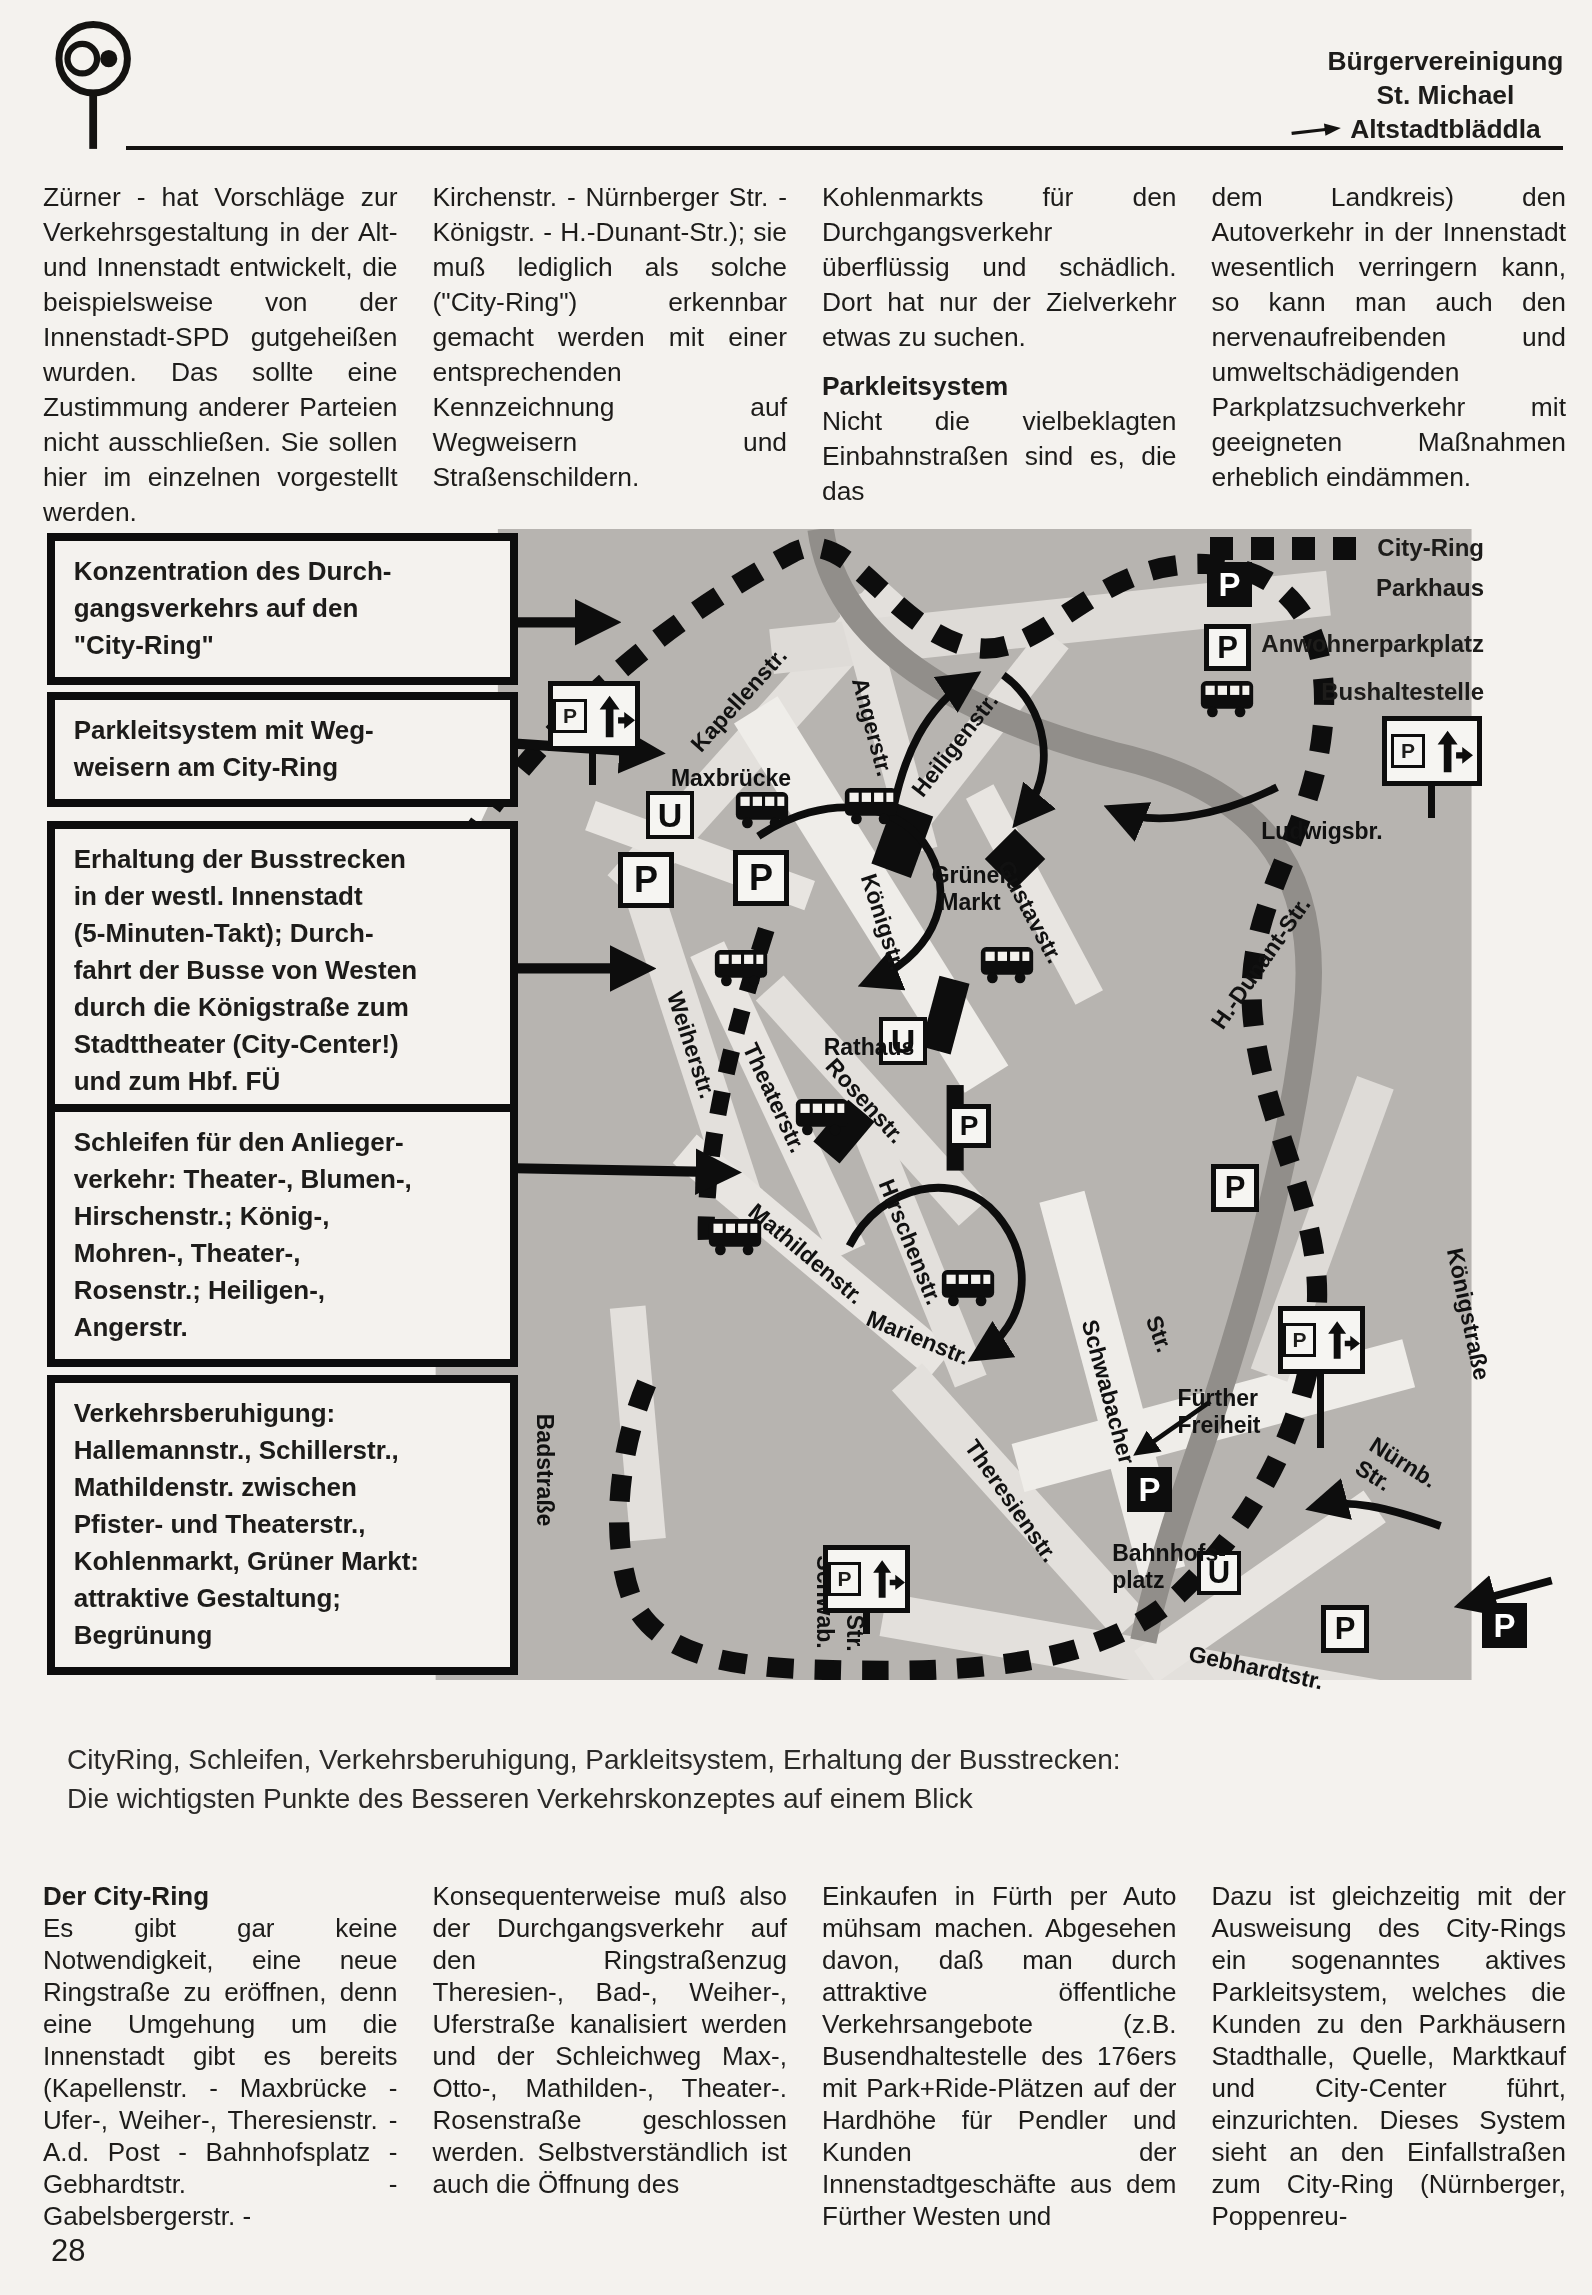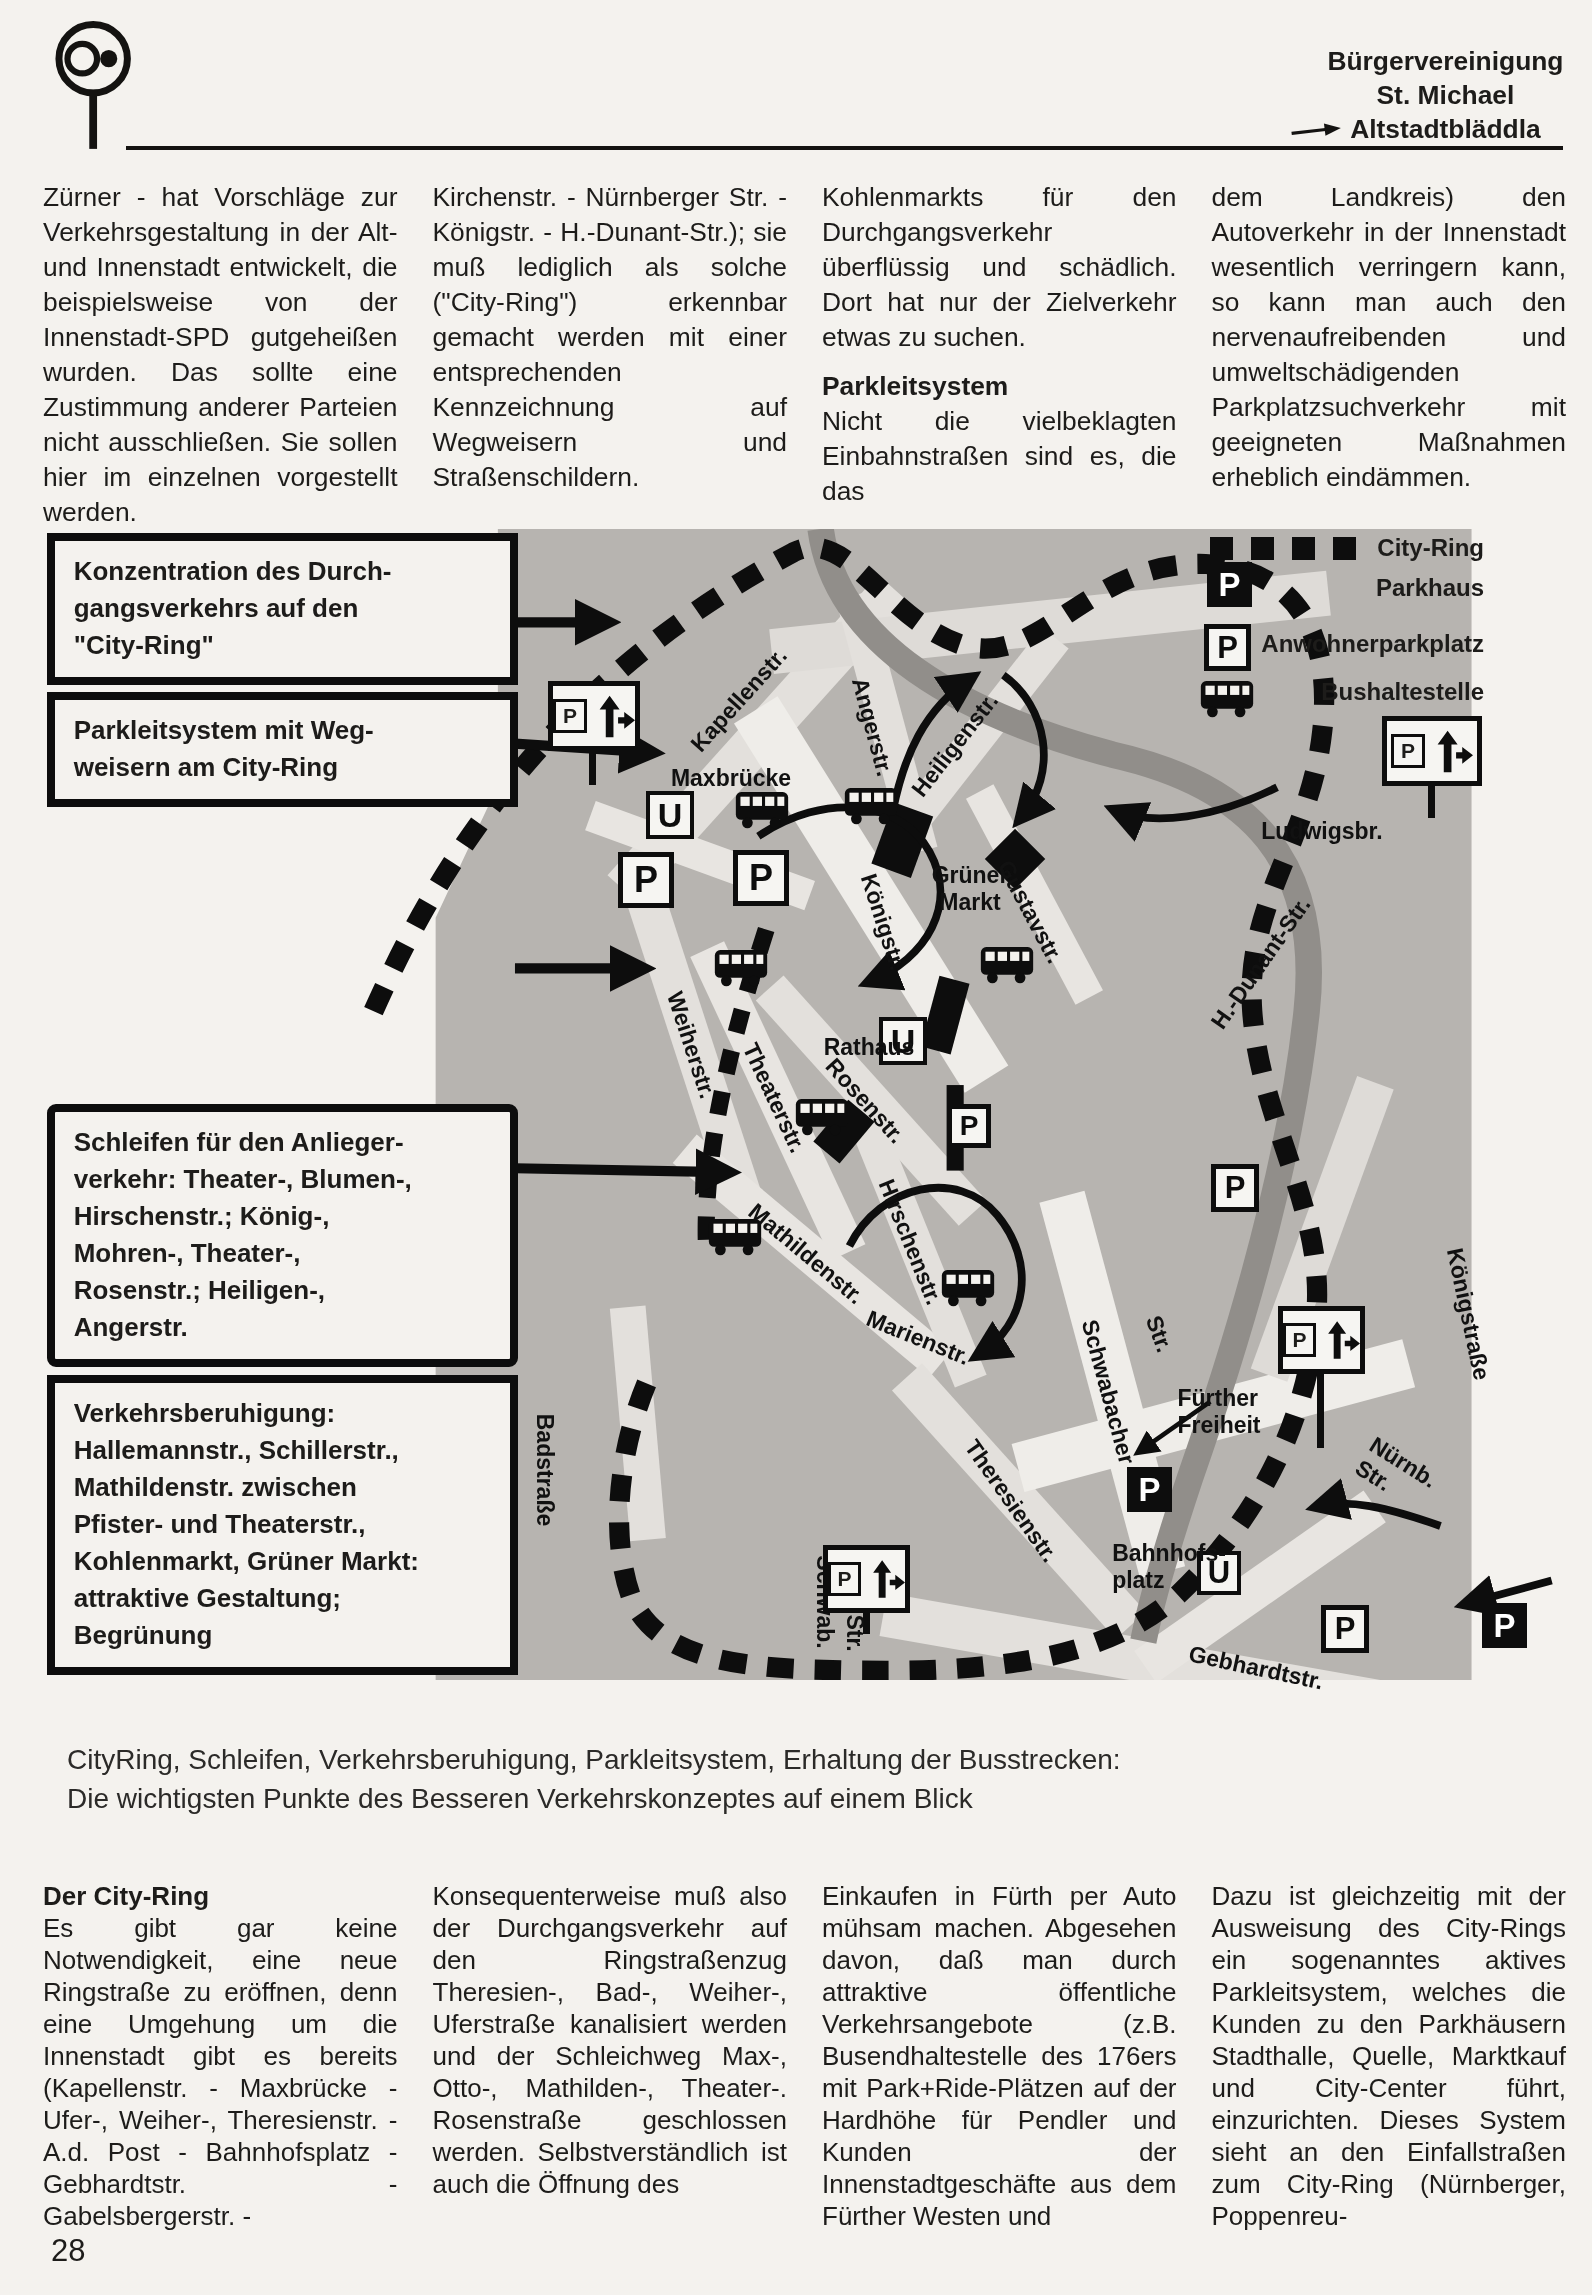--- a/index.html
+++ b/index.html
@@ -148,21 +148,28 @@
         <path d="M662,565 L820,565"></path>
         <path d="M662,822 L930,827"></path>
       </g>
     </svg>
 
     <div class="cbox" style="top:3.9px;">Konzentration des Durch-
 gangsverkehrs auf den
 "City-Ring"</div>
     <div class="cbox" style="top:163px;">Parkleitsystem mit Weg-
 weisern am City-Ring</div>
-    <div class="cbox" style="top:575px;border-radius:9px;">Schleifen für den Anlieger-
+    <div class="cbox" style="top:292px;">Erhaltung der  Busstrecken
+in der westl. Innenstadt
+(5-Minuten-Takt); Durch-
+fahrt der Busse von Westen
+durch die Königstraße  zum
+Stadttheater (City-Center!)
+und zum Hbf. FÜ</div>
+    <div class="cbox" style="top:575px;">Schleifen für den Anlieger-
 verkehr: Theater-, Blumen-,
 Hirschenstr.; König-,
 Mohren-, Theater-,
 Rosenstr.; Heiligen-,
 Angerstr.</div>
     <div class="cbox" style="top:846px;">Verkehrsberuhigung:
 Hallemannstr., Schillerstr.,
 Mathildenstr.  zwischen
 Pfister- und Theaterstr.,
 Kohlenmarkt, Grüner Markt:

